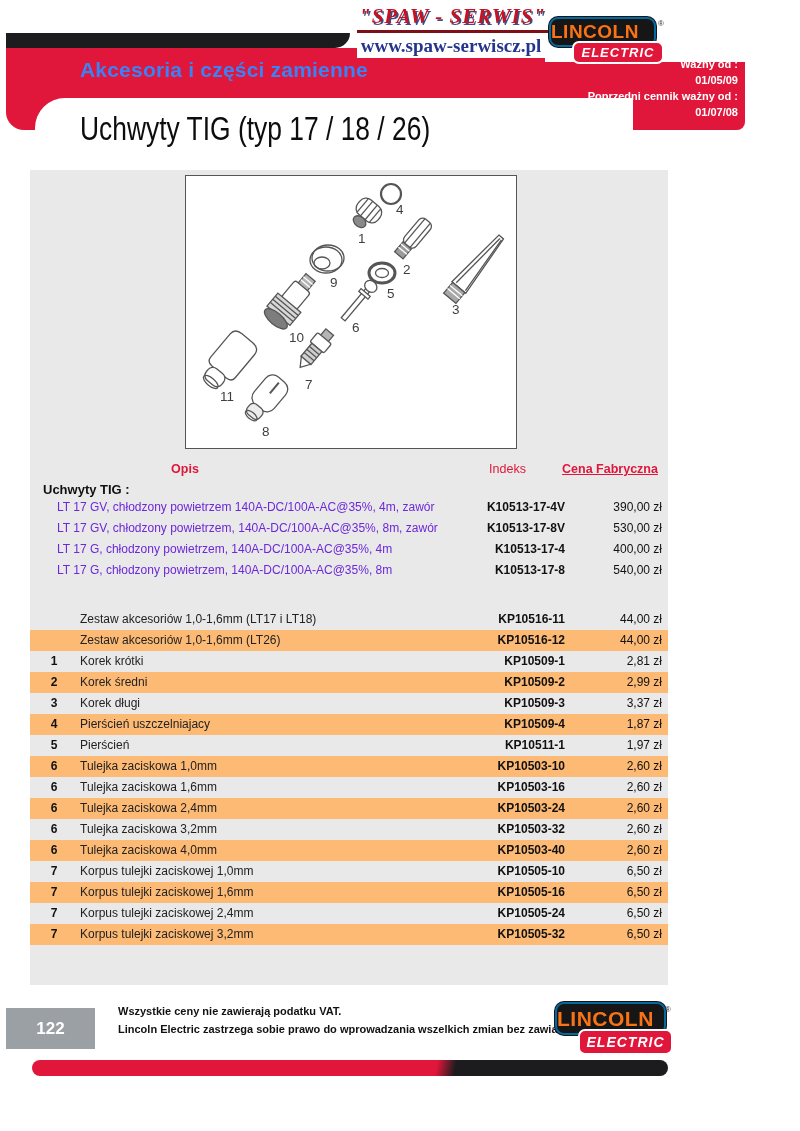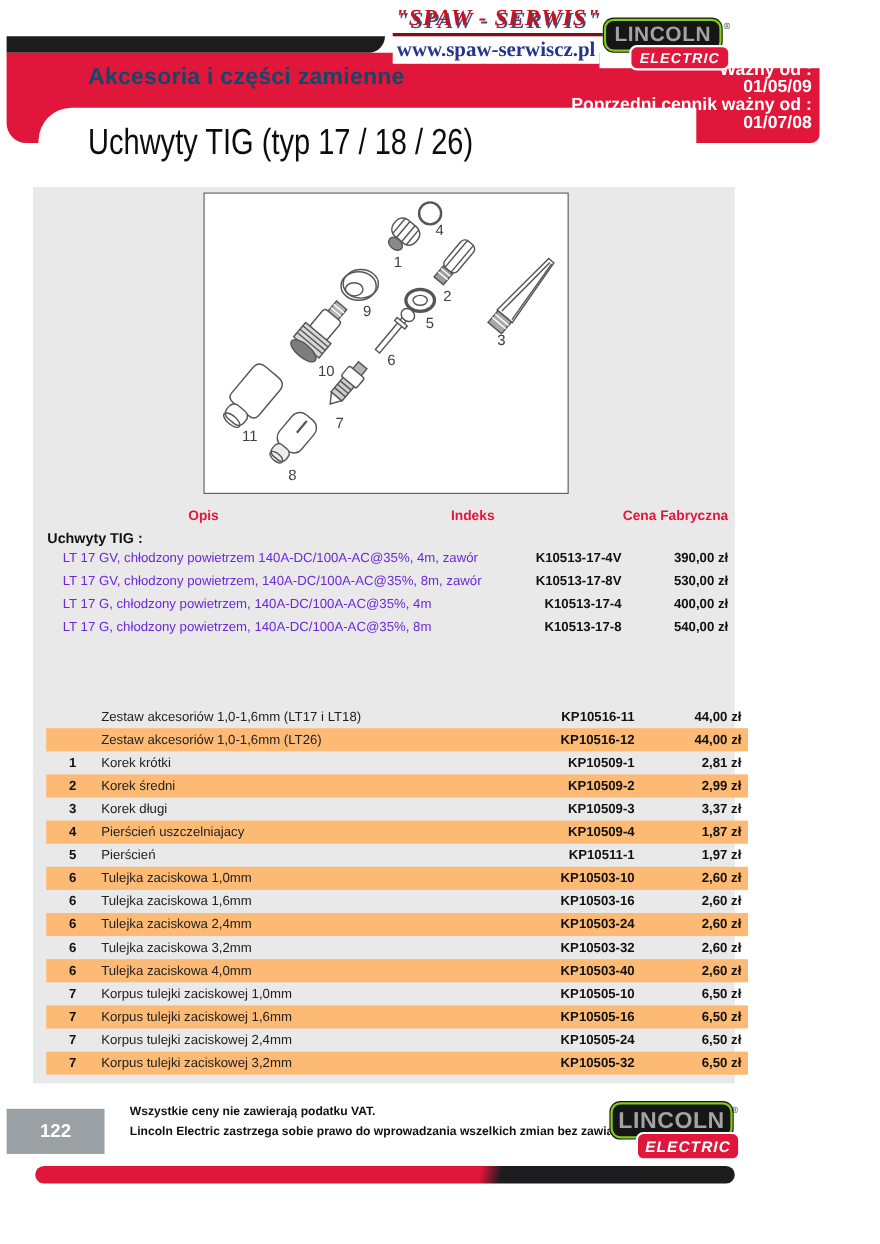--- a/index.html
+++ b/index.html
@@ -12,73 +12,73 @@
   .abs{position:absolute;}
 
   
   .black-bar{left:6px;top:33px;width:344px;height:15px;background:var(--blackbar);
              border-radius:0 0 16px 0;}
   .red-band{left:6px;top:48px;width:739px;height:82px;background:var(--red);
             border-radius:0 0 8px 18px;}
   .white-tr{left:545px;top:0;width:203px;height:62px;background:#fff;}
   .title-box{left:35px;top:98px;width:598px;height:72px;background:#fff;
              border-top-left-radius:30px;}
-  .band-title{left:80px;top:58px;color:#0c4a6e;font-size:21px;font-weight:bold;letter-spacing:.2px;}
+  .band-title{left:80px;top:58px;color:#3b82f6;font-size:21px;font-weight:bold;letter-spacing:.2px;}
   .page-title{left:80px;top:110px;font-size:33px;font-weight:500;color:#0d0d0d;
               transform:scaleX(.8);transform-origin:left top;white-space:nowrap;}
   .validity{right:62px;top:56px;width:220px;text-align:right;color:#fff;
-            font-size:16px;font-weight:bold;line-height:16px;}
+            font-size:11px;font-weight:bold;line-height:16px;}
 
   
   .spaw-box{left:357px;top:2px;width:188px;height:56px;background:#fff;text-align:center;}
   .spaw-title{display:inline-block;font-family:"Liberation Serif", serif;font-weight:bold;
               font-style:italic;font-size:21px;color:#c8131f;letter-spacing:1px;
               text-shadow:1.5px 2px 0 #3c4c86;border-bottom:3px solid #7c1016;
               padding:2px 2px 1px 2px;white-space:nowrap;}
   .spaw-url{display:block;font-family:"Liberation Serif", serif;font-weight:bold;
             font-size:19px;color:var(--navy);margin-top:2px;}
 
   
-  .le-black{background:#161616;border:2px solid #84cc16;border-radius:9px;color:#a3a3a3;
-            font-weight:bold;text-align:center;letter-spacing:.5px;
+  .le-black{background:#161616;border:2px solid #0369a1;border-radius:9px;color:#f97316;
+            font-weight:bold;letter-spacing:.5px;
             box-shadow:0 0 0 1px #161616;}
   .le-red{background:var(--red);border:2px solid #fff;border-radius:7px;color:#fff;
           font-weight:bold;text-align:center;letter-spacing:1px;font-style:italic;}
   .le-reg{font-size:8px;color:#333;}
   #lincoln-hdr-black{left:549px;top:17px;width:103px;height:26px;font-size:19px;line-height:26px;}
   #lincoln-hdr-red{left:572px;top:41px;width:88px;height:19px;font-size:13px;line-height:19px;}
   #lincoln-hdr-reg{left:658px;top:19px;}
   #lincoln-ftr-black{left:555px;top:1002px;width:107px;height:29px;font-size:21px;line-height:29px;}
   #lincoln-ftr-red{left:578px;top:1029px;width:91px;height:22px;font-size:14px;line-height:22px;}
   #lincoln-ftr-reg{left:665px;top:1005px;}
 
   
   .panel{left:30px;top:170px;width:638px;height:815px;background:var(--panel);}
   .diagram-box{left:185px;top:175px;width:330px;height:272px;background:#fff;
                border:1.5px solid #555;}
   .part-label{position:absolute;font-size:13.5px;color:#3f3f3f;}
 
   .thead-opis{left:0;top:292px;width:310px;text-align:center;color:var(--red);
               font-weight:bold;font-size:12.5px;}
-  .thead-idx{left:380px;top:292px;width:155px;text-align:left;color:var(--red);
-             font-weight:bold;font-size:12.5px;}
-  .thead-cena{left:528px;top:292px;width:104px;text-align:right;color:var(--red);
-              font-weight:bold;font-size:12.5px;}
+  .thead-idx{left:400px;top:292px;width:155px;text-align:center;color:var(--red);
+             font-weight:normal;font-size:12.5px;}
+  .thead-cena{left:528px;top:292px;width:104px;text-align:center;color:var(--red);
+              font-weight:bold;font-size:12.5px;text-decoration:underline;}
   .sec1-title{left:13px;top:312px;font-weight:bold;font-size:13px;color:#111;}
   #s1rows{left:0;top:327px;width:638px;}
   .sec2-title{left:0;top:415px;width:638px;text-align:center;color:var(--red);
               font-weight:bold;font-size:14px;}
-  #s2rows{left:12px;top:439px;width:638px;margin-top:32px;}
+  #s2rows{left:0;top:439px;width:638px;}
   .trow{position:relative;width:638px;height:21px;line-height:21px;font-size:12px;}
   .trow.white{background:#fdba74;}
   .c-num{position:absolute;left:8px;width:32px;text-align:center;font-weight:bold;color:#111;}
   .c-desc1{position:absolute;left:27px;color:#6d28d9;}
   .c-desc2{position:absolute;left:50px;color:#222;}
   .c-idx{position:absolute;left:380px;width:155px;text-align:right;font-weight:bold;color:#111;}
-  .c-price{position:absolute;left:528px;width:104px;text-align:right;font-weight:bold;color:#111;}
+  .c-price{position:absolute;left:528px;width:104px;text-align:right;font-weight:normal;color:#111;}
 
   
   .pageno-box{left:6px;top:1008px;width:89px;height:41px;background:var(--footgray);
               color:#fff;font-weight:bold;font-size:17px;text-align:center;line-height:41px;}
   .foot-note1{left:118px;top:1005px;font-size:11px;font-weight:bold;color:#111;}
   .foot-note2{left:118px;top:1023px;font-size:11px;font-weight:bold;color:#111;}
   .foot-bar{left:32px;top:1060px;width:636px;height:16px;border-radius:8px;
             background:linear-gradient(101deg,var(--red) 0%,var(--red) 63.5%,
                        var(--blackbar) 66.5%,var(--blackbar) 100%);}
 </style>

